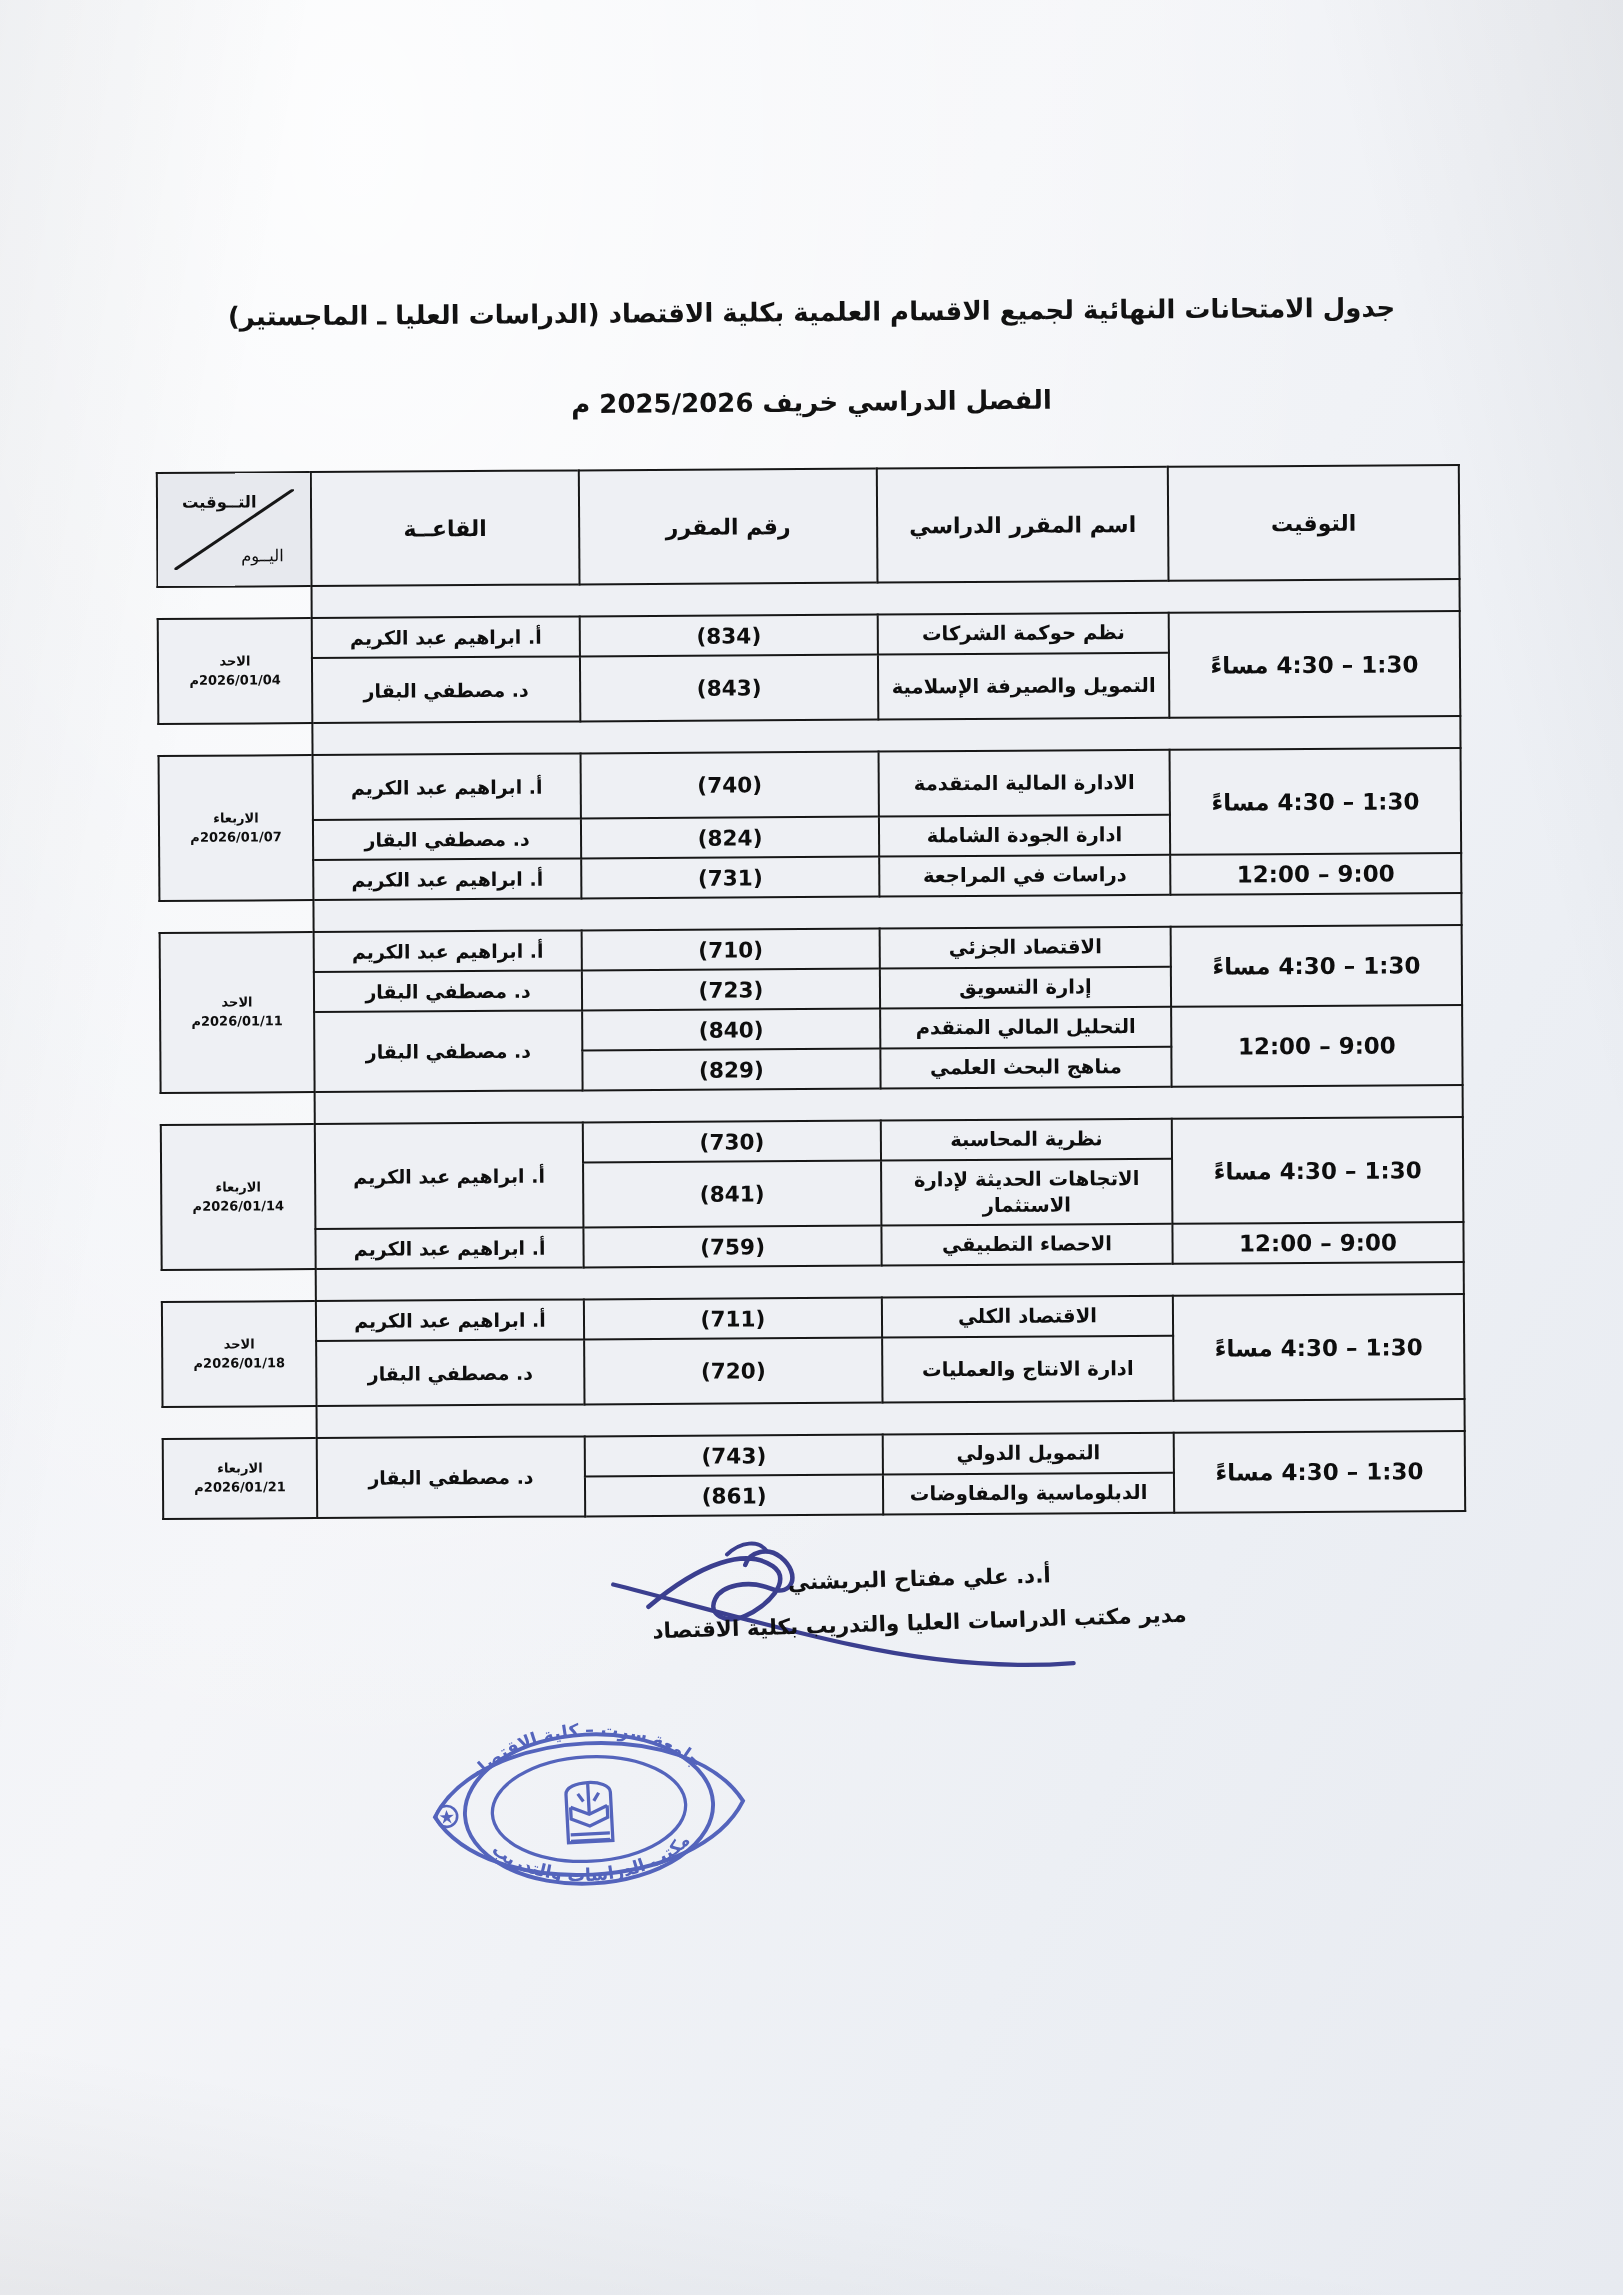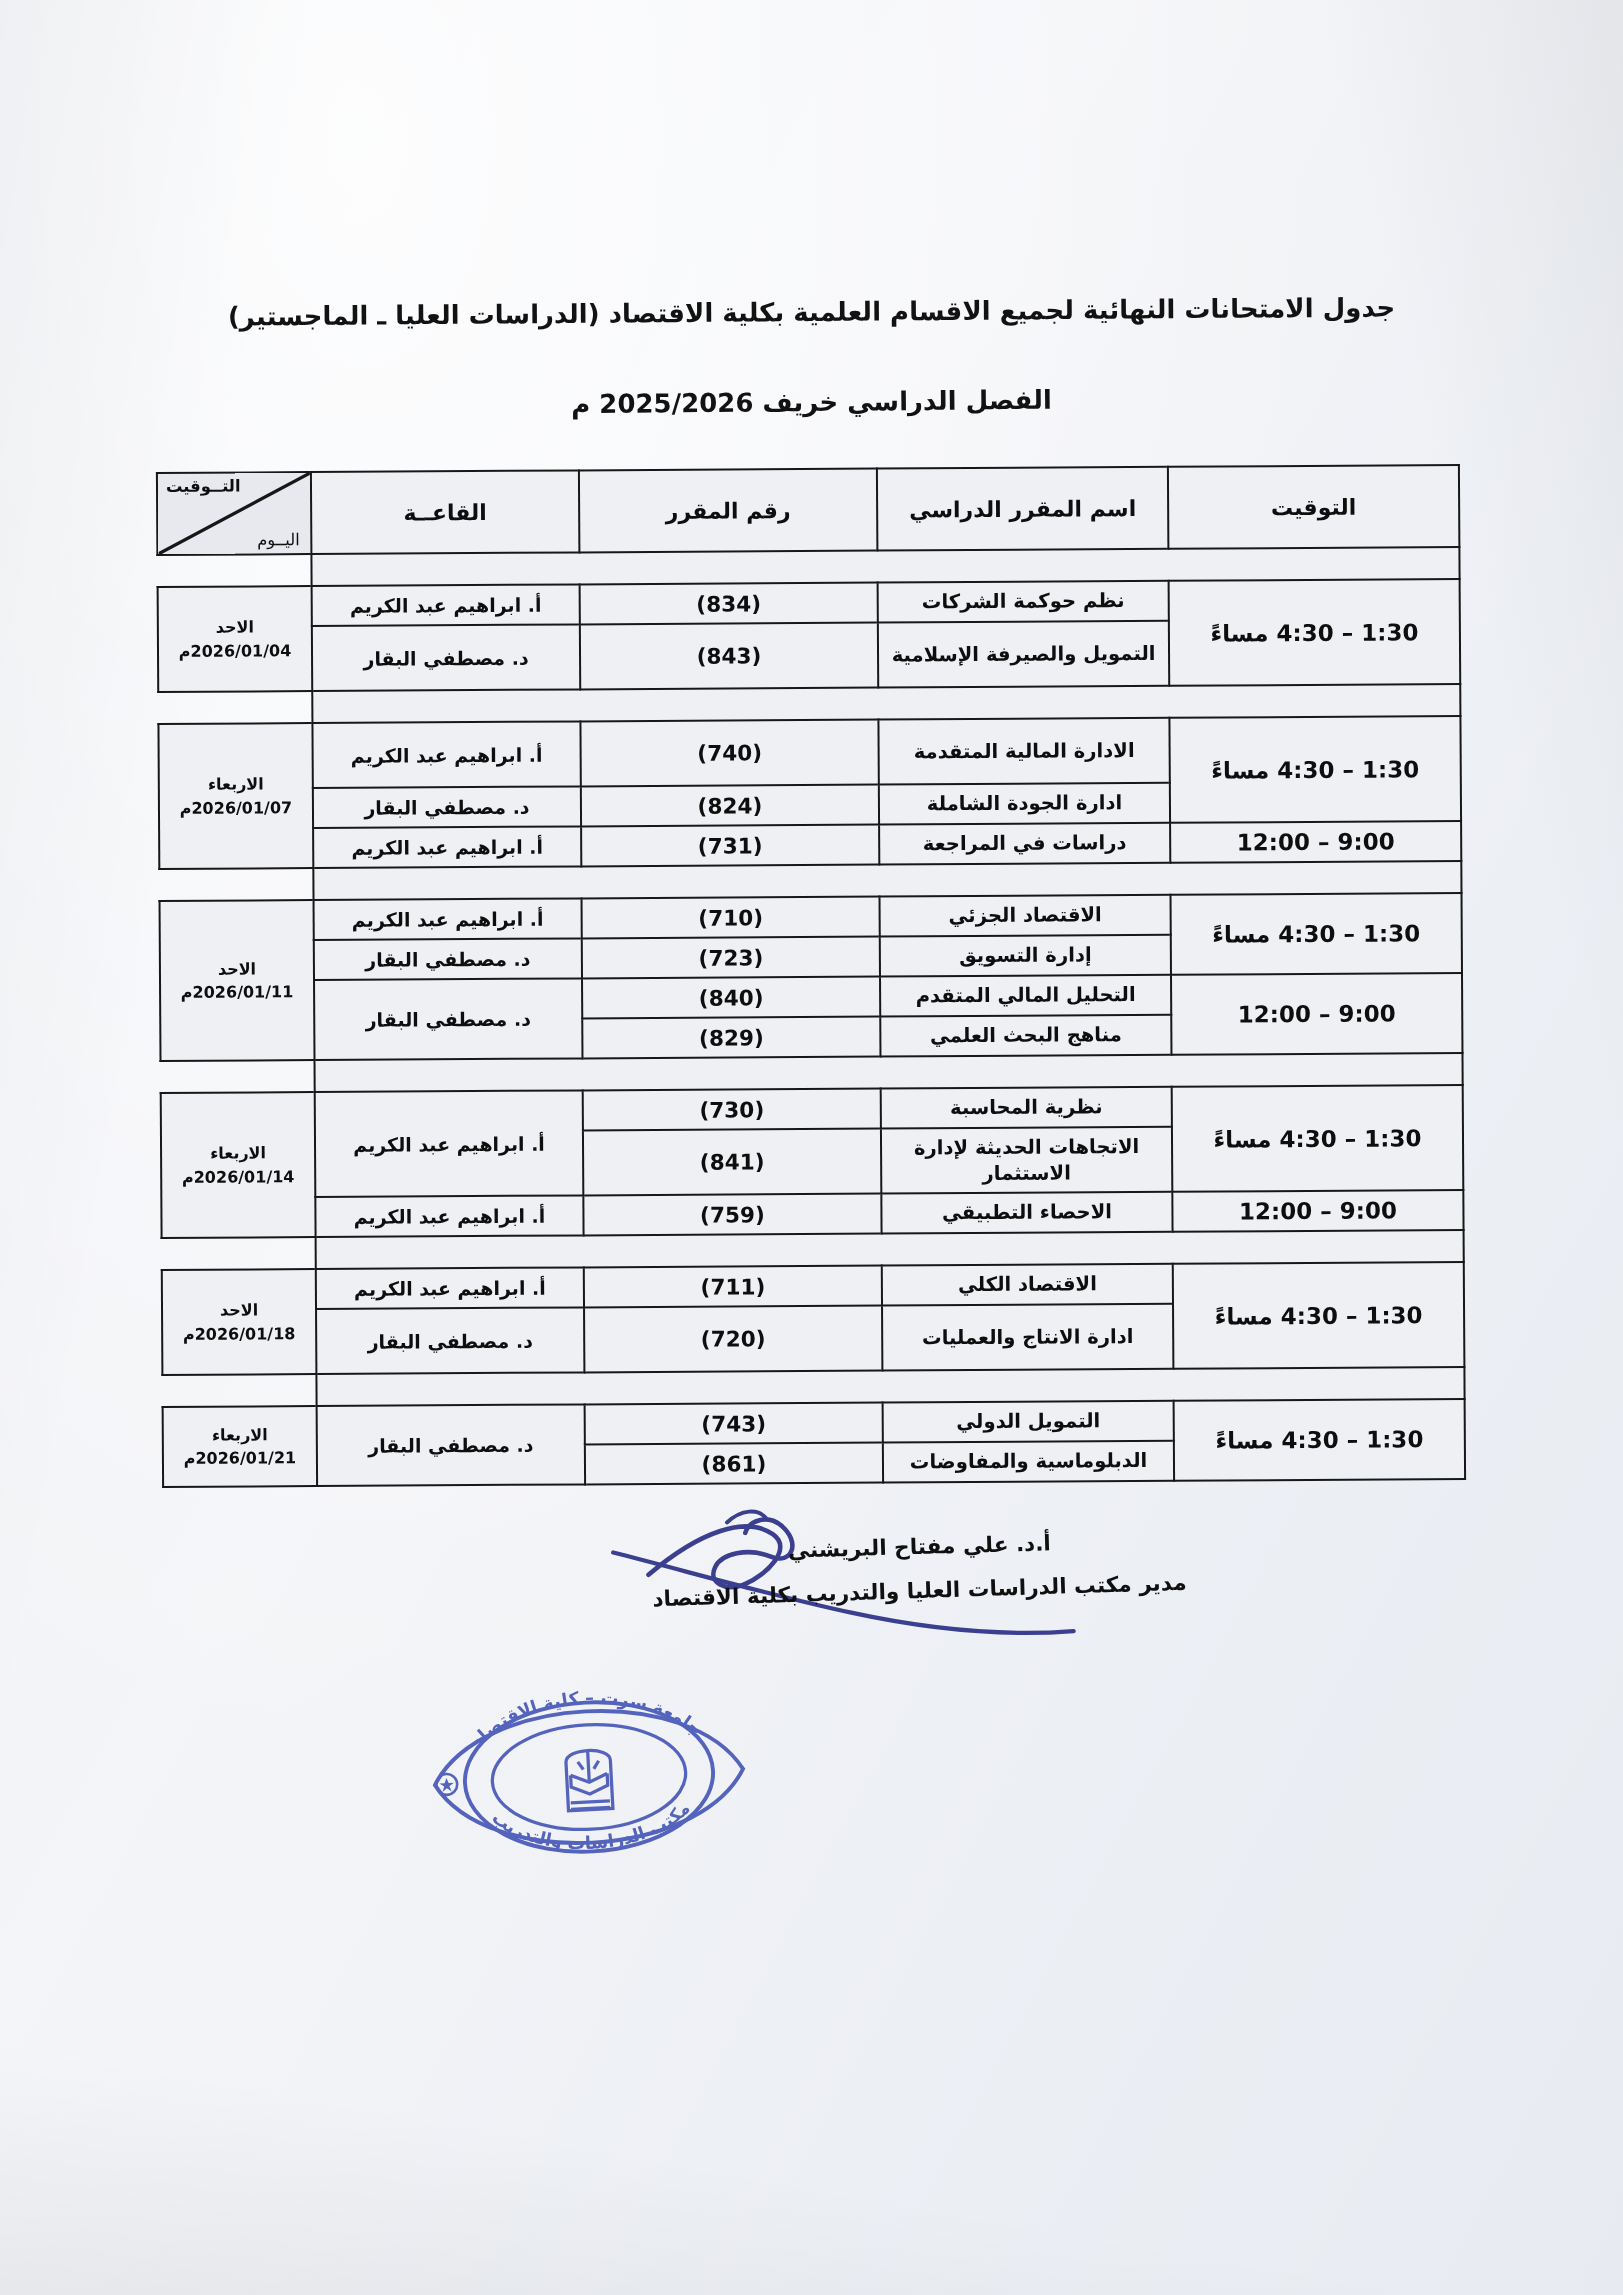--- a/index.html
+++ b/index.html
@@ -95,21 +95,21 @@
 
   
   .hdr td {
     height: 80px;
     font-size: 22px;
     font-weight: bold;
     background: #e9ebef;
   }
   .hdr .hdr-day {
     position: relative;
-    padding: 0;
+    padding: 16px;
     overflow: hidden;
     background: #e7e9ee;
   }
   .diag-cell {
     position: relative;
     width: 100%;
     height: 80px;
   }
   .diag-cell .diag-line {
     position: absolute;
@@ -163,21 +163,21 @@
   .cell-code {
     font-size: 21.6px;
     font-weight: bold;
   }
   .cell-hall {
     font-size: 19px;
     font-weight: bold;
     padding: 3.9px 5.2px;
   }
   .cell-day {
-    font-size: 16px;
+    font-size: 13px;
     font-weight: bold;
     line-height: 1.45;
     background: #dcdee3;
   }
 
   
   td.shaded {
     background-color: #a9abb0;
     background-image:
       repeating-linear-gradient(0deg, rgba(255,255,255,0.30) 0px, rgba(255,255,255,0.30) 0.7px, rgba(0,0,0,0.10) 0.7px, rgba(0,0,0,0.10) 1.3px),

